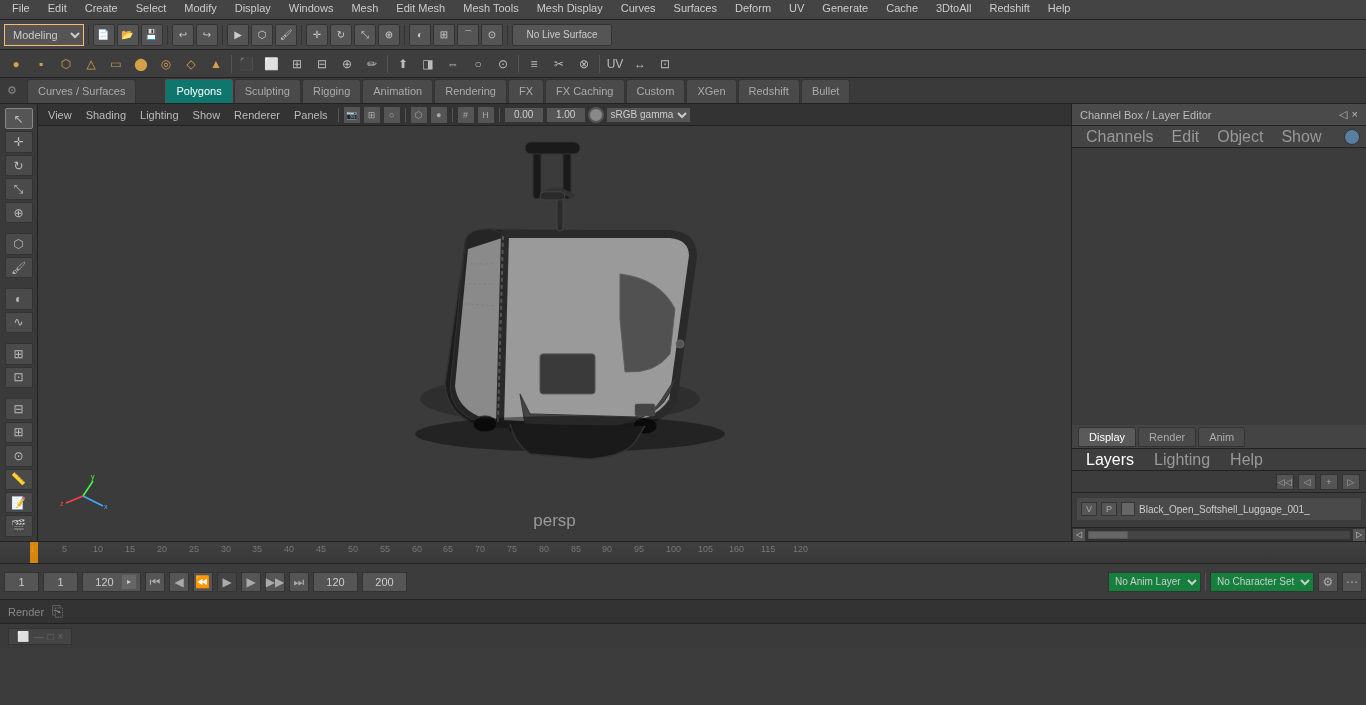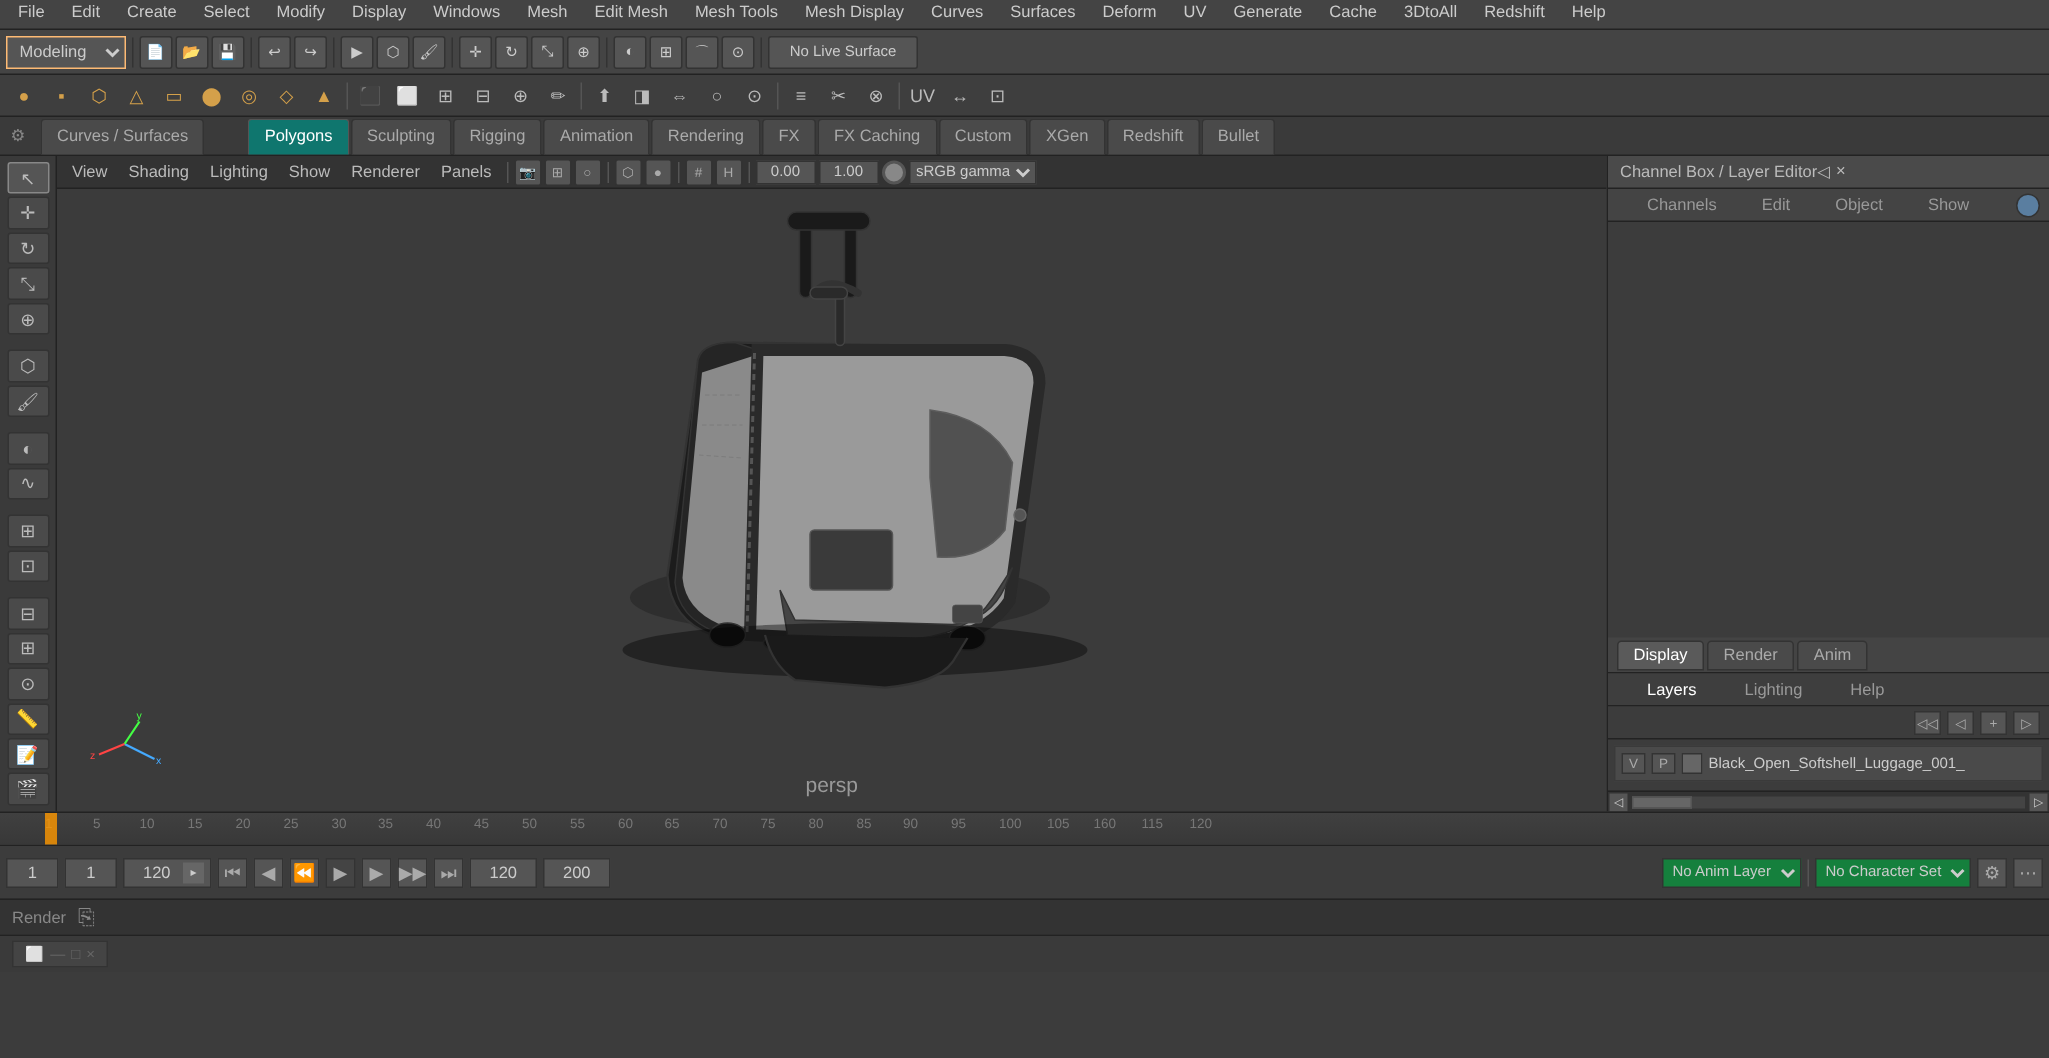--- a/index.html
+++ b/index.html
@@ -150,21 +150,21 @@
       background: #3b3b3b;
       position: relative;
       overflow: hidden;
     }
     #viewport-label {
       position: absolute;
       bottom: 10px;
       left: 50%;
       transform: translateX(-50%);
       color: #999;
-      font-size: 14px;
+      font-size: 17px;
     }
 
     
     #luggage-svg {
       position: absolute;
       top: 50%;
       left: 50%;
       transform: translate(-50%, -55%);
     }
 
@@ -214,20 +214,21 @@
       background: #3c3c3c;
       border-left: 1px solid #222;
       display: flex;
       flex-direction: column;
     }
     #right-panel-header {
       height: 22px;
       background: #4a4a4a;
       display: flex;
       align-items: center;
+      justify-content: space-between;
       padding: 0 8px;
       border-bottom: 1px solid #222;
       font-size: 11px;
       color: #bbb;
     }
     #right-panel-tabs {
       display: flex;
       align-items: center;
       height: 24px;
       background: #444;
@@ -250,23 +251,22 @@
       align-items: center;
       height: 22px;
       background: #3e3e3e;
       border-bottom: 1px solid #222;
       padding: 0 6px;
       gap: 4px;
     }
     .rp-sub {
       padding: 2px 8px;
       color: #999;
-      font-size: 11px;
-      cursor: pointer;
-      margin-left: 12px;
+      font-size: 16px;
+      cursor: pointer;
     }
     #right-panel-controls {
       display: flex;
       align-items: center;
       height: 22px;
       background: #3c3c3c;
       border-bottom: 1px solid #222;
       padding: 0 6px;
       gap: 4px;
       justify-content: flex-end;

